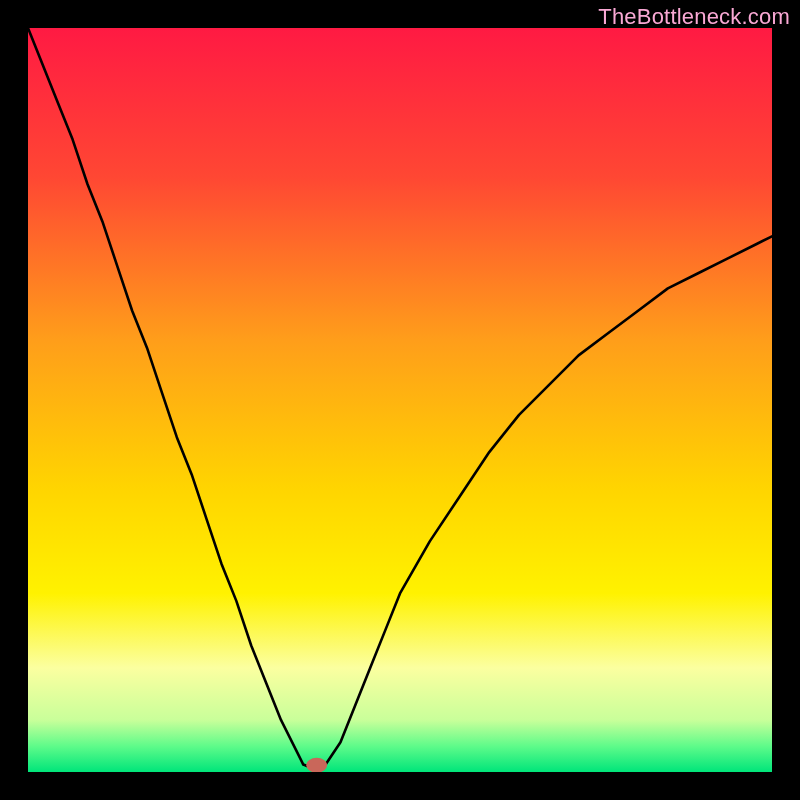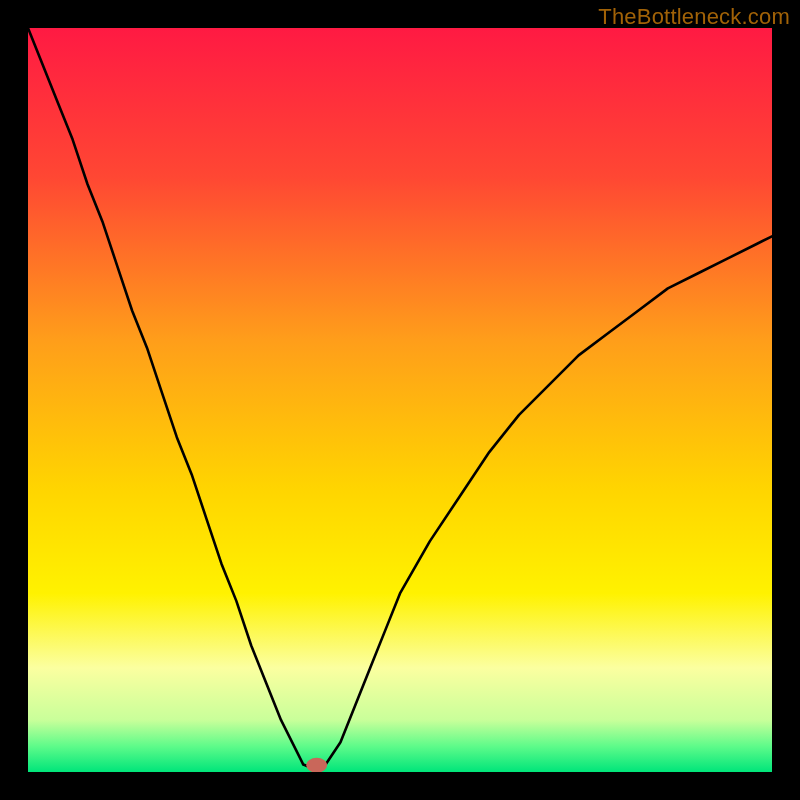--- a/index.html
+++ b/index.html
@@ -23,21 +23,21 @@
     position: absolute;
     left: 0;
     top: 0;
     width: 744px;
     height: 744px;
   }
   .watermark {
     position: absolute;
     top: 4px;
     right: 10px;
-    color: #a16207;
+    color: #f9a8d4;
     font-size: 22px;
     font-weight: 500;
     letter-spacing: 0.2px;
   }
   svg {
     display: block;
   }
 </style>
 </head>
 <body>

